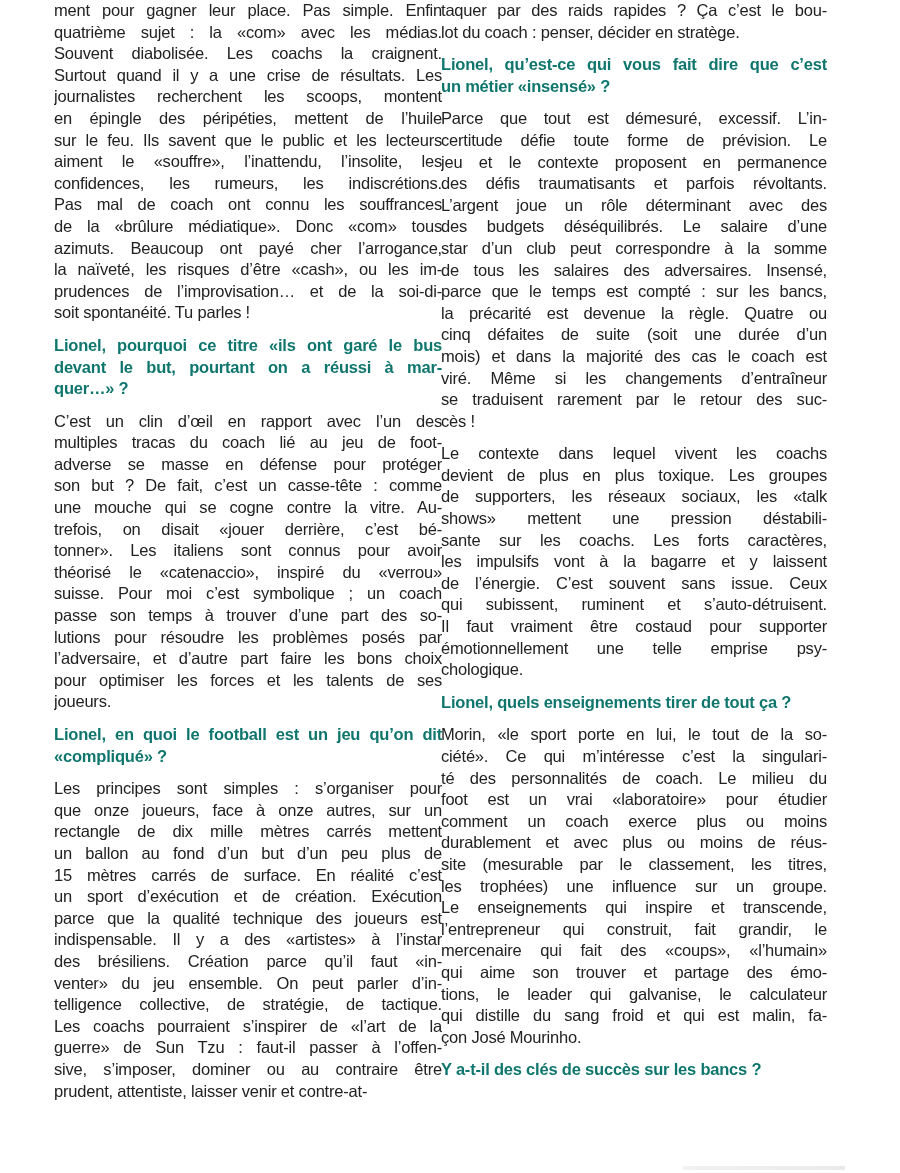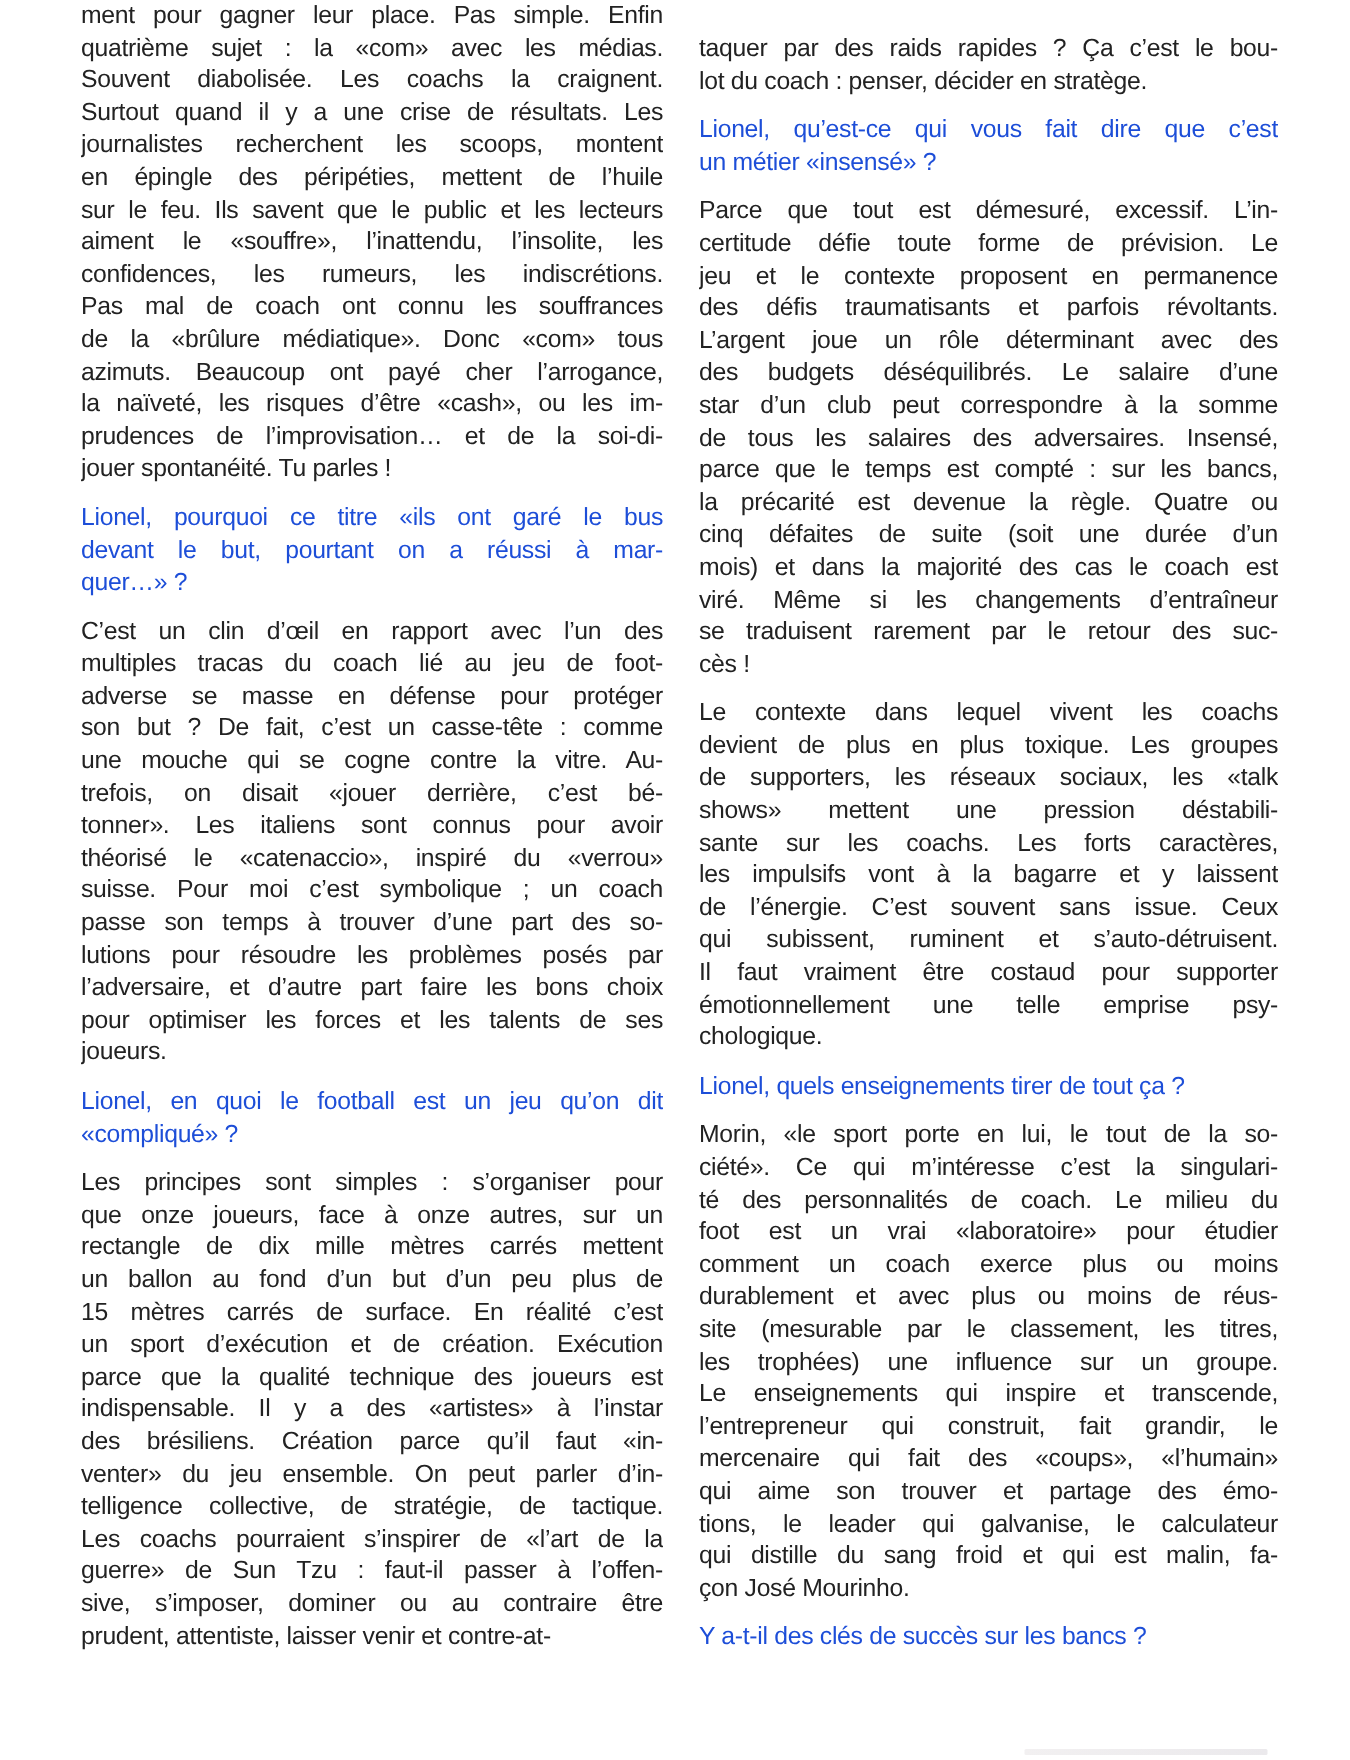--- a/index.html
+++ b/index.html
@@ -15,38 +15,39 @@
     background: #ffffff;
     overflow: hidden;
     font-family: "Liberation Sans", sans-serif;
   }
   .col {
     position: absolute;
     top: 0;
     box-sizing: border-box;
   }
   .col-left  { left: 54px;  width: 388px; }
-  .col-right { left: 466px; width: 386px; padding-top: 22px; }
+  .col-right { left: 441px; width: 386px; padding-top: 0; }
   .block { margin: 0 0 11px 0; }
   .block:last-child { margin-bottom: 17px; }
   .line {
     font-size: 16.5px;
     line-height: 21.6px;
     height: 21.6px;
     overflow: hidden;
     letter-spacing: -0.2px;
     text-align: justify;
     text-align-last: justify;
     color: #222222;
   }
   .line.last {
     text-align-last: left;
   }
   .question .line {
-    color: #1d4ed8;
+    color: #0f766e;
+    font-weight: bold;
   }
   .edge-artifact {
     position: absolute;
     left: 683px;
     top: 1166px;
     width: 162px;
     height: 4px;
     background: linear-gradient(to right, #f2f0f1, #ebe9ec);
     border-radius: 1px;
   }
@@ -64,21 +65,21 @@
         <div class="line">journalistes recherchent les scoops, montent</div>
         <div class="line">en épingle des péripéties, mettent de l’huile</div>
         <div class="line">sur le feu. Ils savent que le public et les lecteurs</div>
         <div class="line">aiment le «souffre», l’inattendu, l’insolite, les</div>
         <div class="line">confidences, les rumeurs, les indiscrétions.</div>
         <div class="line">Pas mal de coach ont connu les souffrances</div>
         <div class="line">de la «brûlure médiatique». Donc «com» tous</div>
         <div class="line">azimuts. Beaucoup ont payé cher l’arrogance,</div>
         <div class="line">la naïveté, les risques d’être «cash», ou les im-</div>
         <div class="line">prudences de l’improvisation… et de la soi-di-</div>
-        <div class="line last">jouer spontanéité. Tu parles !</div>
+        <div class="line last">soit spontanéité. Tu parles !</div>
       </div>
       <div class="block question">
         <div class="line">Lionel, pourquoi ce titre «ils ont garé le bus</div>
         <div class="line">devant le but, pourtant on a réussi à mar-</div>
         <div class="line last">quer…» ?</div>
       </div>
       <div class="block body">
         <div class="line">C’est un clin d’œil en rapport avec l’un des</div>
         <div class="line">multiples tracas du coach lié au jeu de foot-</div>
         <div class="line">adverse se masse en défense pour protéger</div>

